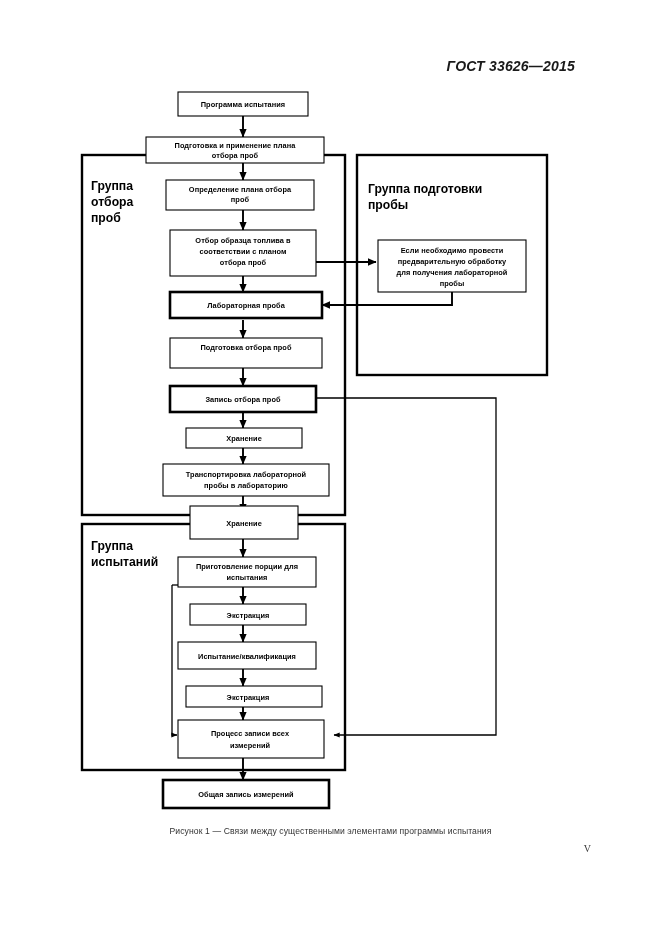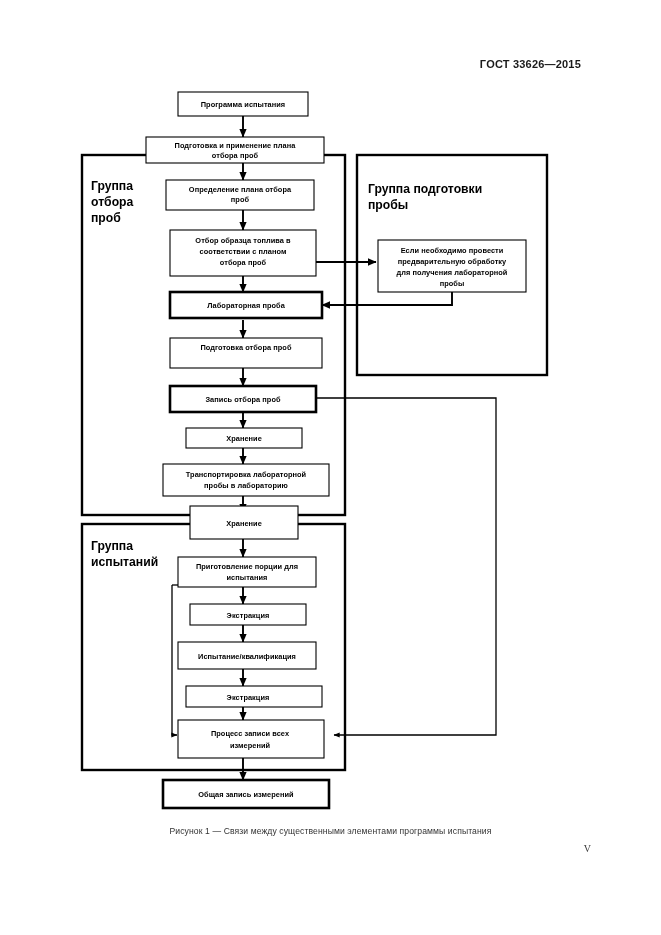--- a/index.html
+++ b/index.html
@@ -18,26 +18,27 @@
   .page {
     position: absolute;
     inset: 0;
     width: 661px;
     height: 935px;
     background: #ffffff;
   }
   .page-header {
     position: absolute;
     top: 58px;
-    right: 80px;
-    font-size: 11px;
+    right: 86px;
+    font-size: 14px;
     font-weight: bold;
     letter-spacing: 0.2px;
     color: #1a1a1a;
     white-space: nowrap;
+    font-style: italic;
   }
   .figure-wrap {
     position: absolute;
     left: 0;
     top: 80px;
     width: 610px;
     height: 745px;
   }
   svg.flow {
     display: block;

